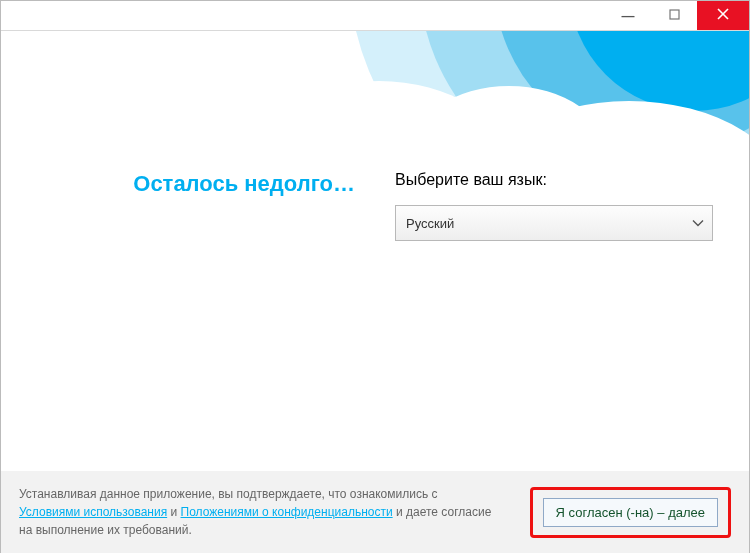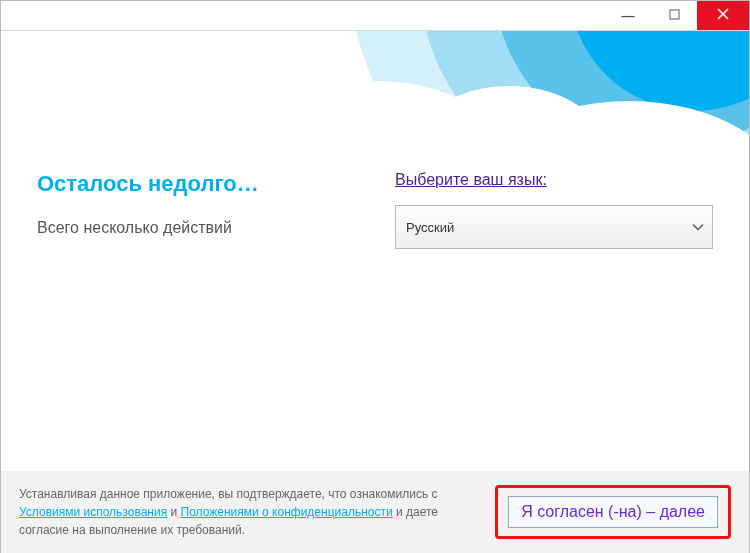--- a/index.html
+++ b/index.html
@@ -17,37 +17,37 @@
     .arc1 { width: 520px; height: 520px; top: -320px; right: -120px; background: #d4f0fb; }
     .arc2 { width: 430px; height: 430px; top: -270px; right: -100px; background: #a1ddf4; }
     .arc3 { width: 340px; height: 340px; top: -220px; right: -85px; background: #58c2eb; }
     .arc4 { width: 250px; height: 250px; top: -170px; right: -70px; background: #00aff0; }
     .cloud { position: absolute; background: #fff; border-radius: 50%; }
     .cloud.c1 { width: 260px; height: 170px; top: 50px; right: 240px; }
     .cloud.c2 { width: 320px; height: 200px; top: 70px; right: -40px; }
     .cloud.c3 { width: 200px; height: 140px; top: 55px; right: 140px; }
 
     .content { display: flex; padding: 20px 36px 0 36px; gap: 40px; }
-    .left { flex: 1; }
+    .left { flex: 1; text-align: right; }
     .right { flex: 1; }
 
     .heading { color: #00aff0; font-size: 22px; font-weight: 600; margin-bottom: 22px; }
     .subheading { color: #555; font-size: 16px; margin-bottom: 50px; }
     .paragraph { color: #555; font-size: 15px; line-height: 1.45; }
 
-    .lang-label { color: #4c1d95; font-size: 16px; margin-bottom: 16px; text-decoration: underline; }
-    .lang-select { position: relative; width: 100%; border: 1px solid #b8b8b8; background: linear-gradient(#fdfdfd, #eeeeee); height: 44px; display: flex; align-items: center; padding: 0 28px 0 10px; font-size: 13px; color: #333; }
+    .lang-label { color: #000000; font-size: 16px; margin-bottom: 16px; }
+    .lang-select { position: relative; width: 100%; border: 1px solid #b8b8b8; background: linear-gradient(#fdfdfd, #eeeeee); height: 36px; display: flex; align-items: center; padding: 0 28px 0 10px; font-size: 13px; color: #333; }
     .lang-select .chev { position: absolute; right: 8px; top: 50%; transform: translateY(-50%); }
     .lang-select .chev svg polyline { stroke: #555; stroke-width: 1.4; fill: none; }
 
     .footer { position: absolute; bottom: 0; left: 1px; right: 1px; background: #f2f2f2; padding: 14px 18px; display: flex; align-items: center; gap: 32px; }
     .legal { flex: 1; font-size: 12px; color: #666; line-height: 1.5; }
     .legal a { color: #00aff0; text-decoration: underline; }
     .action-wrap { border: 3px solid #e11; padding: 8px 10px; border-radius: 4px; }
-    .next-btn { border: 1px solid #8fa9c7; background: #f5f9fc; padding: 6px 12px; font-size: 16px; color: #6d28d9; cursor: pointer; font-family: inherit; }
+    .next-btn { border: 1px solid #8fa9c7; background: #f5f9fc; padding: 6px 12px; font-size: 13px; color: #14532d; cursor: pointer; font-family: inherit; }
   </style>
 </head>
 <body>
 
 <div class="titlebar">
   <div class="titlebar-btn minimize">
     <span>—</span>
   </div>
   <div class="titlebar-btn maximize">
     <span>
@@ -72,21 +72,20 @@
   <div class="arc arc3"></div>
   <div class="arc arc4"></div>
   <div class="cloud c1"></div>
   <div class="cloud c3"></div>
   <div class="cloud c2"></div>
 </div>
 
 <div class="content">
   <div class="left">
     <div class="heading">Осталось недолго…</div>
-    <div class="subheading">Всего несколько действий</div>
   </div>
   <div class="right">
     <div class="lang-label">Выберите ваш язык:</div>
     <div class="lang-select">
       <span>Русский</span>
       <span class="chev">
         <svg width="12" height="8">
             <polyline points="1,1 6,6 11,1"></polyline>
           </svg>
       </span>

